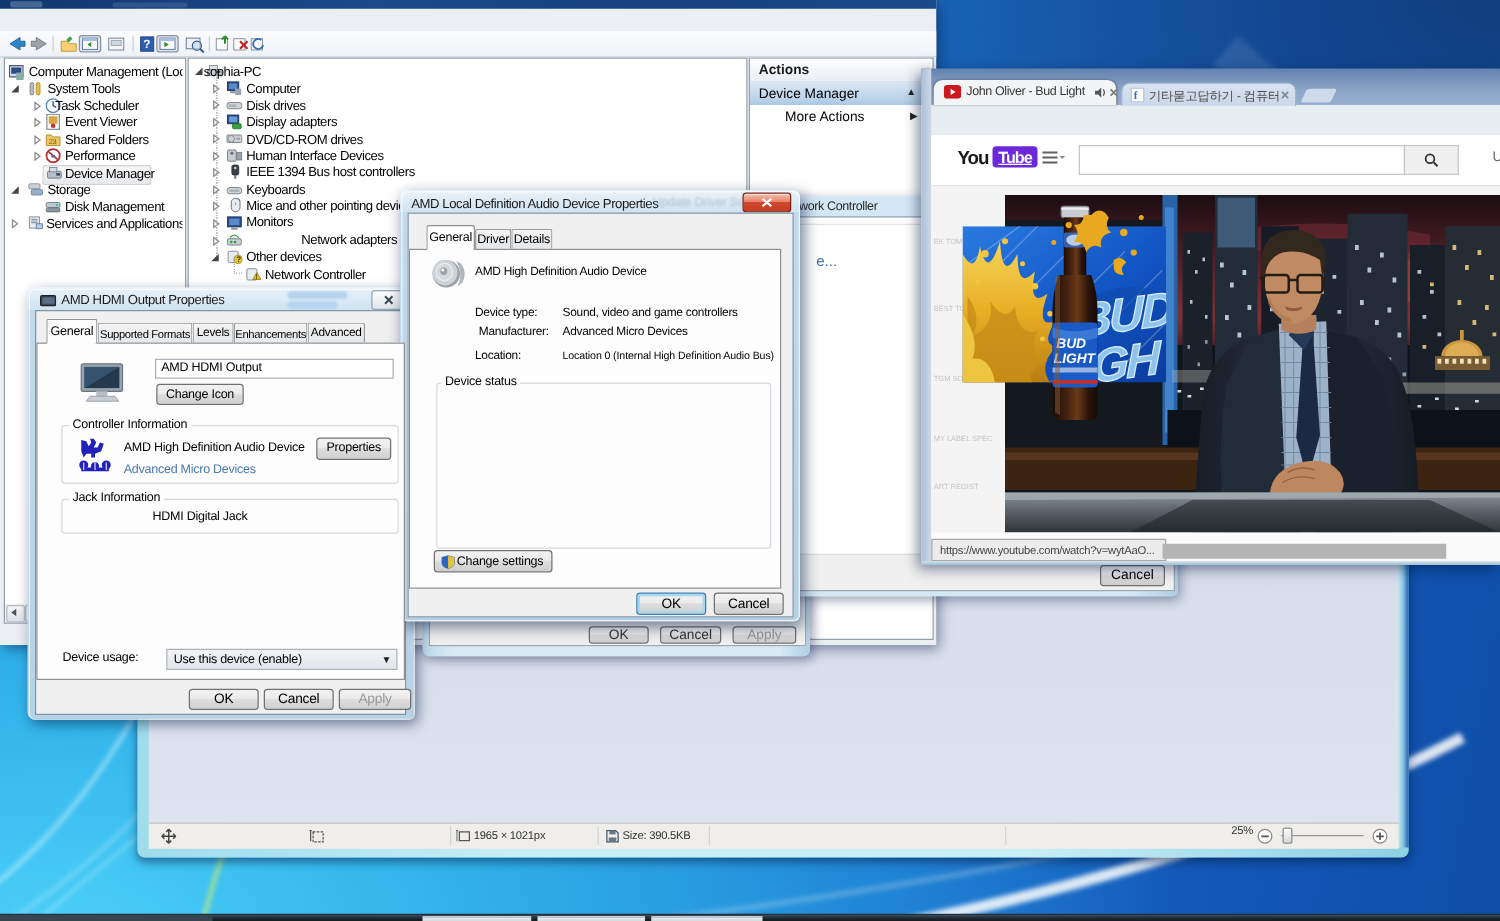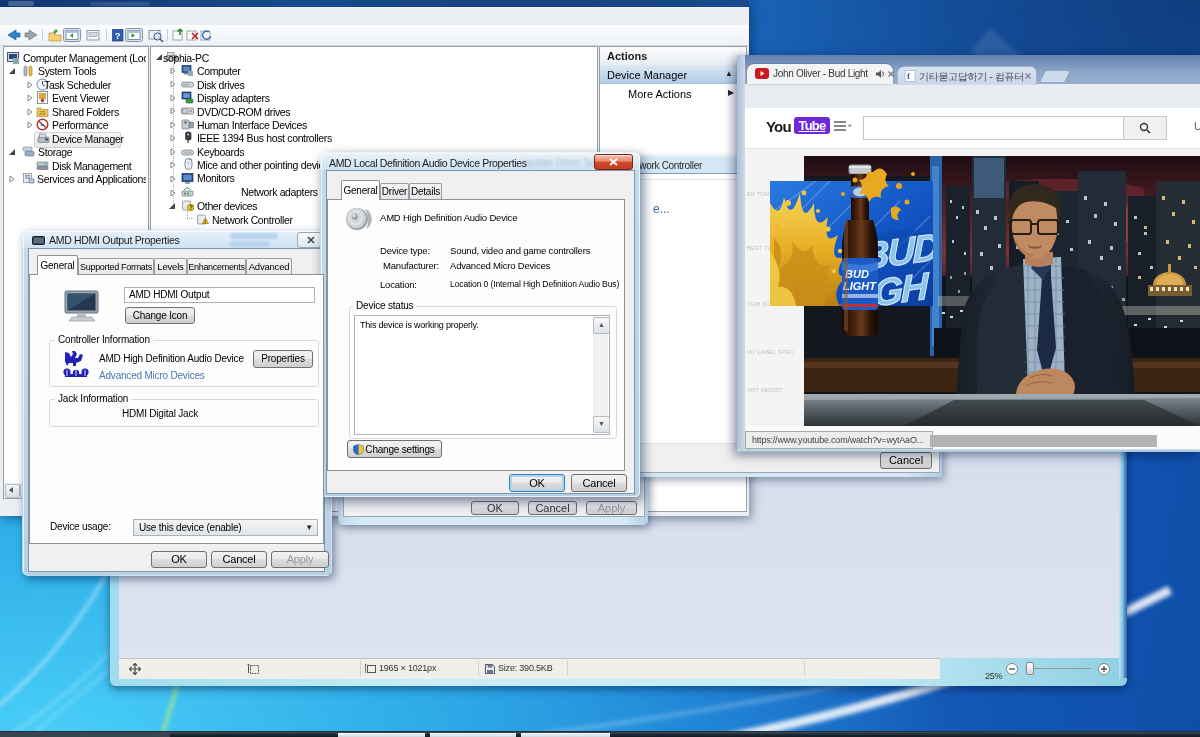--- a/index.html
+++ b/index.html
@@ -45,21 +45,21 @@
  <div class="abs" style="left:338px;top:1px;width:87px;height:5px;background:linear-gradient(#e8edf2,#c2ccd6);border-top:1px solid #f8fafc;"></div>
  <div class="abs" style="left:430px;top:1px;width:86px;height:5px;background:linear-gradient(#e8edf2,#c2ccd6);border-top:1px solid #f8fafc;"></div>
  <div class="abs" style="left:521px;top:1px;width:89px;height:5px;background:linear-gradient(#e8edf2,#c2ccd6);border-top:1px solid #f8fafc;"></div>
  <div class="abs" style="left:0px;top:1px;width:170px;height:6px;background:#39454e;"></div>
 </div>
 
 <div class="abs" id="editor" style="left:110px;top:300px;width:1017px;height:386px;background:linear-gradient(90deg,#9fdcec,#c8eef5 30%,#c8eef5 70%,#8fd0e4);border-radius:0 0 6px 6px;box-shadow:0 3px 8px rgba(0,20,60,.5);">
  <div class="abs" style="left:9px;top:0;width:1000px;height:358px;background:linear-gradient(#d0d9e8,#dde4f0);"></div>
  <div class="abs" style="left:1009px;top:0;width:8px;height:378px;background:linear-gradient(90deg,#bfe6f0,#86c2e0 45%,#3c77c2 85%,#2f68b4);"></div>
 
- <div class="abs" style="left:9px;top:358px;width:821px;height:20px;background:#efeeea;border-top:1px solid #c3c3c3;font-size:9px;letter-spacing:-0.2px;color:#333;">
+ <div class="abs" style="left:9px;top:358px;width:1000px;height:20px;background:#efeeea;border-top:1px solid #c3c3c3;font-size:9px;letter-spacing:-0.2px;color:#333;">
 
   <svg class="abs" style="left:10px;top:4px;" width="12" height="12" viewBox="0 0 12 12">
         <g stroke="#444" stroke-width="1.2" fill="none">
           <path d="M6 1 v10 M1 6 h10"></path>
           <path d="M4 2.5 L6 .5 L8 2.5 M4 9.5 L6 11.5 L8 9.5 M2.5 4 L.5 6 L2.5 8 M9.5 4 L11.5 6 L9.5 8" fill="none"></path>
         </g>
       </svg>
 
   <svg class="abs" style="left:128px;top:4px;" width="13" height="12" viewBox="0 0 13 12">
         <rect x="3.5" y="2.5" width="8" height="8" fill="none" stroke="#555" stroke-width="1" stroke-dasharray="2 1"></rect>
@@ -77,21 +77,21 @@
 
   <svg class="abs" style="left:365px;top:4px;" width="12" height="12" viewBox="0 0 12 12">
         <path d="M1.5 1.5 h7 l2 2 v7 h-9 z" fill="none" stroke="#456"></path>
         <rect x="3" y="7" width="6" height="3.5" fill="#678"></rect>
         <rect x="3.5" y="1.5" width="5" height="3" fill="#678"></rect>
       </svg>
   <div class="abs" style="left:379px;top:4px;">Size: 390.5KB</div>
   <div class="abs" style="left:448px;top:2px;width:1px;height:15px;background:#d4d4d4;"></div>
   <div class="abs" style="left:685px;top:2px;width:1px;height:15px;background:#d4d4d4;"></div>
 
-  <div class="abs" style="left:866px;top:12px;">25%</div>
+  <div class="abs" style="left:866px;top:0;">25%</div>
   <svg class="abs" style="left:886px;top:3px;" width="14" height="14" viewBox="0 0 14 14">
         <circle cx="7" cy="7" r="5.5" fill="#fff" stroke="#888"></circle>
         <path d="M4 7 h6" stroke="#555" stroke-width="1.4"></path>
       </svg>
   <div class="abs" style="left:906px;top:9px;width:66px;height:1px;background:#999;"></div>
   <div class="abs" style="left:907px;top:3px;width:6px;height:11px;background:linear-gradient(#fdfdfd,#d8d8d8);border:1px solid #8a8a8a;border-radius:2px;"></div>
   <svg class="abs" style="left:978px;top:3px;" width="14" height="14" viewBox="0 0 14 14">
         <circle cx="7" cy="7" r="5.5" fill="#fff" stroke="#888"></circle>
         <path d="M4 7 h6 M7 4 v6" stroke="#555" stroke-width="1.4"></path>
       </svg>
@@ -489,31 +489,20 @@
   <span class="abs" style="left:53px;top:41px;z-index:5;font-size:9.5px;">AMD High Definition Audio Device</span>
   <span class="abs" style="left:53px;top:74px;z-index:5;font-size:9.5px;">Device type:</span>
   <span class="abs" style="left:123px;top:74px;z-index:5;font-size:9.5px;">Sound, video and game controllers</span>
   <span class="abs" style="left:44px;top:89px;z-index:5;font-size:9.5px;margin-left:12px;">Manufacturer:</span>
   <span class="abs" style="left:123px;top:89px;z-index:5;font-size:9.5px;">Advanced Micro Devices</span>
   <span class="abs" style="left:53px;top:108px;z-index:5;font-size:9.5px;">Location:</span>
   <span class="abs" style="left:123px;top:108px;z-index:5;font-size:8.5px;letter-spacing:-0.1px;">Location 0 (Internal High Definition Audio Bus)</span>
 
   <div class="abs" style="left:22px;top:135px;width:266px;height:131px;border:1px solid #d5d9dd;border-radius:3px;z-index:5;"></div>
   <span class="abs" style="left:26px;top:129px;background:#fdfdfd;padding:0 3px;z-index:6;font-size:10px;">Device status</span>
-  <div class="abs" style="left:27px;top:144px;width:254px;height:118px;background:#fff;border:1px solid #aeb2b8;z-index:6;">
-   <span class="abs" style="left:5px;top:4px;font-size:9px;">This device is working properly.</span>
-   <div class="abs" style="right:1px;top:1px;width:15px;height:116px;background:#f0f0f0;">
-    <div class="abs" style="left:0;top:0;width:15px;height:15px;background:linear-gradient(#f8f8f8,#dde1e6);border:1px solid #b5bcc4;border-radius:2px;">
-            <span class="abs" style="left:4px;top:3px;font-size:7px;color:#555;">▲</span>
-          </div>
-    <div class="abs" style="left:0;bottom:0;width:15px;height:15px;background:linear-gradient(#f8f8f8,#dde1e6);border:1px solid #b5bcc4;border-radius:2px;">
-            <span class="abs" style="left:4px;top:3px;font-size:7px;color:#555;">▼</span>
-          </div>
-   </div>
-  </div>
 
   <span class="btn" style="left:20px;top:269px;width:93px;height:16px;line-height:16px;z-index:6;">
    <svg class="abs" style="left:5px;top:2.5px;" width="11" height="11" viewBox="0 0 11 11">
           <path d="M5.5 .5 L10.5 2 V6 Q10.5 9.5 5.5 10.8 Q.5 9.5 .5 6 V2 Z" fill="#2a66c8" stroke="#1a4a9a" stroke-width=".5"></path>
           <path d="M5.5 .5 L10.5 2 V6 Q10.5 9.5 5.5 10.8 Z" fill="#e8c63a"></path>
         </svg>
    <span style="margin-left:11px;font-size:10px;">Change settings</span>
   </span>
 
   <span class="btn" style="left:182px;top:303px;width:54px;height:16px;line-height:16px;border-color:#3c7fb1;box-shadow:0 0 0 2px #a8d8f0 inset;">OK</span>

